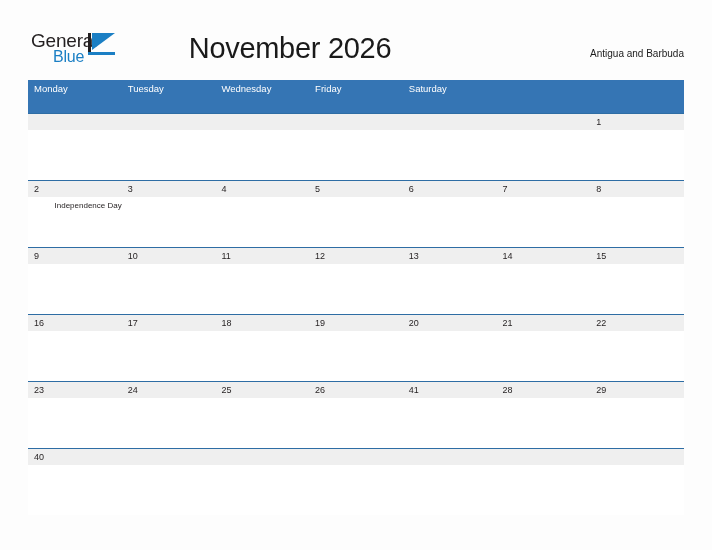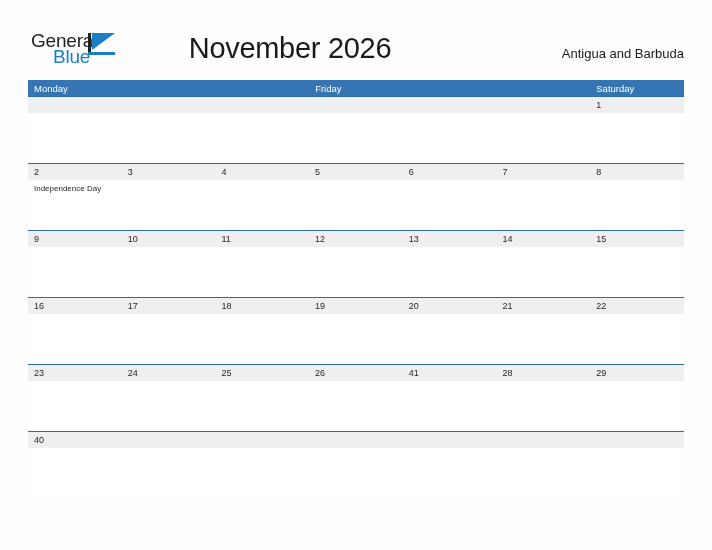--- a/index.html
+++ b/index.html
@@ -38,21 +38,21 @@
     font-size: 19px;
     color: #231f20;
     letter-spacing: -0.2px;
     line-height: 20px;
     font-family: "Liberation Sans", sans-serif;
   }
   .brand-blue {
     position: absolute;
     left: 22px;
     top: 16px;
-    font-size: 19px;
+    font-size: 16px;
     color: #1b7fc4;
     letter-spacing: -0.2px;
     line-height: 20px;
     font-family: "Liberation Sans", sans-serif;
   }
   .brand-bar {
     position: absolute;
     left: 57px;
     top: 2px;
     width: 3px;
@@ -87,40 +87,39 @@
     color: #1a1a1a;
     font-weight: normal;
     line-height: 34px;
     letter-spacing: -0.3px;
   }
 
   .cal-location {
     position: absolute;
     right: 28px;
     top: 46px;
-    font-size: 13px;
+    font-size: 10px;
     color: #1a1a1a;
     text-align: center;
     line-height: 16px;
   }
 
   
   .calendar {
     position: absolute;
     left: 28px;
     top: 80px;
     width: 656px;
   }
 
   .weekday-row {
     display: flex;
     width: 656px;
-    height: 16px;
+    height: 33px;
     background: #3575b4;
-    justify-content: space-between;
   }
   .weekday-cell {
     width: 93.714px;
     height: 17px;
     box-sizing: border-box;
     padding-left: 6px;
     color: #ffffff;
     font-size: 9.5px;
     line-height: 17px;
     white-space: nowrap;
@@ -152,20 +151,21 @@
     font-size: 9px;
     color: #231f20;
     line-height: 16px;
     white-space: nowrap;
     overflow: hidden;
   }
   .event-band {
     display: flex;
     width: 656px;
     height: 59px;
+    text-align: right;
   }
   .event-cell {
     width: 93.714px;
     box-sizing: border-box;
     padding-left: 6px;
     padding-top: 3px;
   }
   .event-text {
     font-size: 8px;
     color: #231f20;
@@ -191,20 +191,22 @@
   <div class="cal-title">November 2026</div>
 
   <div class="cal-location">Antigua and Barbuda</div>
 
 </div>
 
 <div class="calendar">
 
   <div class="weekday-row">
     <div class="weekday-cell">Monday</div>
+    <div class="weekday-cell">Tuesday</div>
+    <div class="weekday-cell">Wednesday</div>
     <div class="weekday-cell">Friday</div>
     <div class="weekday-cell">Saturday</div>
   </div>
 
   <div class="week-row">
     <div class="daynum-band">
       <div class="daynum-cell"></div>
       <div class="daynum-cell"></div>
       <div class="daynum-cell"></div>
       <div class="daynum-cell"></div>

